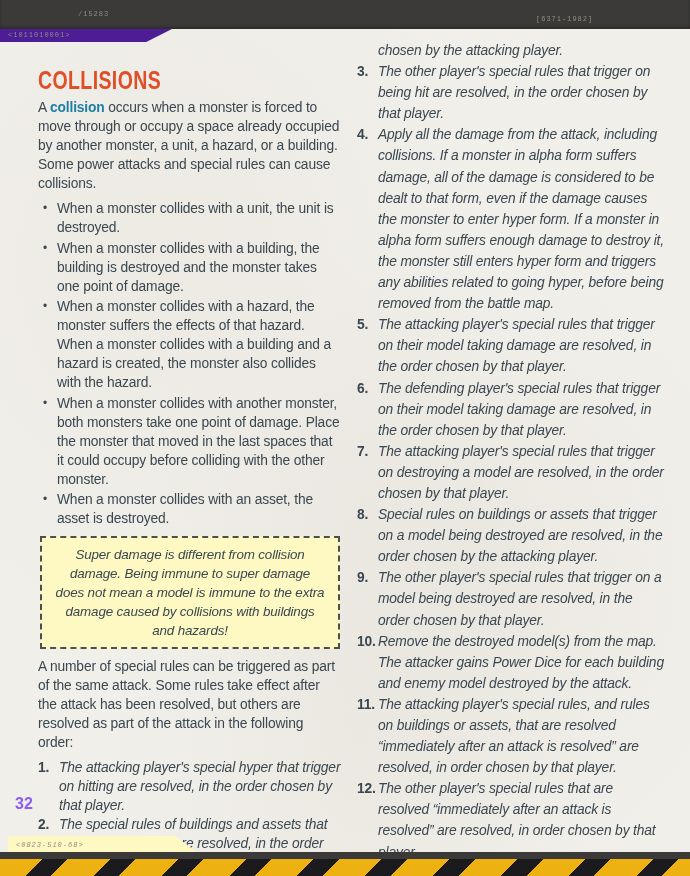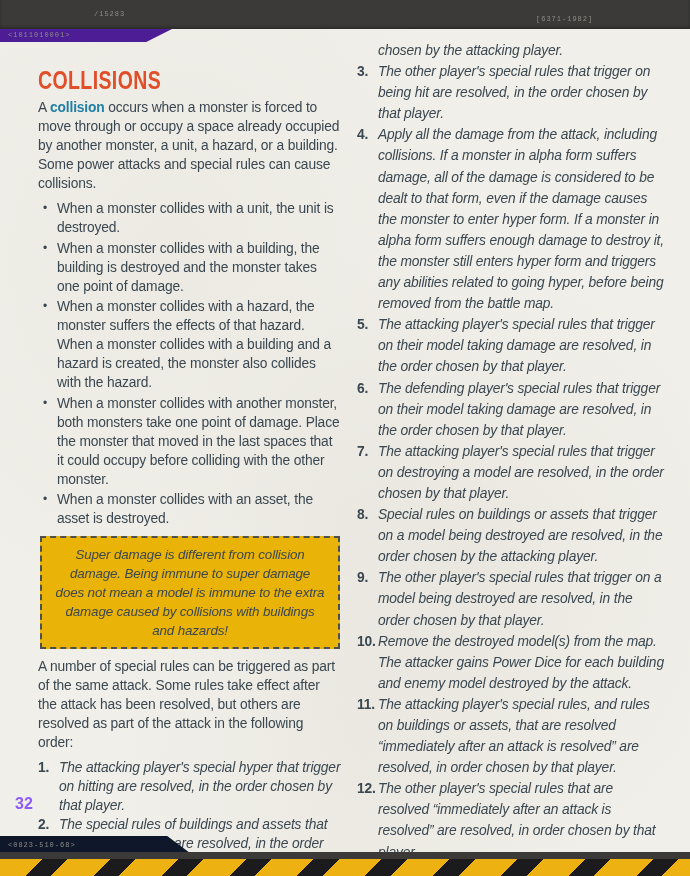--- a/index.html
+++ b/index.html
@@ -10,46 +10,46 @@
       radial-gradient(ellipse at 25% 30%, rgba(120,110,90,0.04), transparent 45%),
       radial-gradient(ellipse at 70% 65%, rgba(120,110,90,0.05), transparent 40%),
       radial-gradient(ellipse at 50% 90%, rgba(120,110,90,0.04), transparent 50%),
       #f1efe9;
   }
   
   .header-bar{position:absolute;top:0;left:0;right:0;height:29px;background:#3b3a38;
     box-shadow:inset 0 -2px 3px rgba(0,0,0,0.25);}
   .header-tab{position:absolute;top:29px;left:0;width:172px;height:13px;background:#4c1d95;
     clip-path:polygon(0 0,100% 0,85% 100%,0 100%);}
-  .footer-tab{position:absolute;top:836px;left:0;width:190px;height:17px;background:#0f172a;
-    clip-path:polygon(0 0,88% 0,100% 100%,0 100%);}
+  .footer-tab{position:absolute;top:836px;left:8px;width:190px;height:17px;background:#fef9c3;
+    clip-path:polygon(0 0,88% 0,100% 100%,0 100%);font-style:italic;}
   .footer-bar{position:absolute;top:852px;left:0;right:0;height:8px;background:#3b3a38;}
   .hazard{position:absolute;top:859px;left:0;right:0;height:17px;
     background:repeating-linear-gradient(135deg,#edb111 0px,#edb111 30px,#1b1b1d 30px,#1b1b1d 48px);}
   .code{font-family:"Liberation Mono",monospace;font-size:7px;color:#8f8c86;
     letter-spacing:1px;position:absolute;white-space:nowrap;}
-  .code-left{left:94px;top:10px;}
+  .code-left{left:78px;top:10px;}
   .code-right{left:536px;top:15px;}
   .tab-code-top{left:8px;top:2px;}
   .tab-code-bottom{left:8px;top:5px;}
   .page-number{position:absolute;left:15px;top:795px;font-size:16px;font-weight:bold;color:#8b5cf6;}
   
   .col{position:absolute;color:#3a4750;font-size:13.8px;letter-spacing:-0.15px;}
   .col-left{left:38px;top:46px;width:304px;line-height:19px;}
   .col-right{left:357px;top:40px;width:309px;line-height:21.1px;}
   .section-title{margin:20px 0 4px 0;line-height:28px;white-space:nowrap;}
   .section-title .condense{display:inline-block;transform:scaleX(0.78);transform-origin:left center;
     color:#e04f28;font-size:25px;font-weight:bold;letter-spacing:0.5px;}
   .intro{margin:0 0 6px 0;}
   .keyword{color:#1f7ea6;font-weight:bold;}
   .bullet-list{margin:0 0 8px 0;}
   .bullet{display:flex;margin:0 0 1.5px 0;}
   .bullet .marker{flex:none;width:14px;padding-left:5px;font-size:12px;}
   .bullet .btxt{flex:1;}
-  .note-box{margin:0 2px 8px 2px;border:2px dashed #4e4e4c;background:#eab308;
+  .note-box{margin:0 2px 8px 2px;border:2px dashed #4e4e4c;background:#fef9c3;
     padding:7px 12px;font-style:italic;text-align:center;font-size:13.4px;line-height:19px;}
   .steps{margin:0;}
   .step{display:flex;margin:0;}
   .step .num{flex:none;width:21px;font-weight:bold;}
   .step .stxt{flex:1;font-style:italic;}
   .continuation{padding-left:21px;font-style:italic;}
   .closing{margin:0;}
 </style>
 </head>
 <body>

